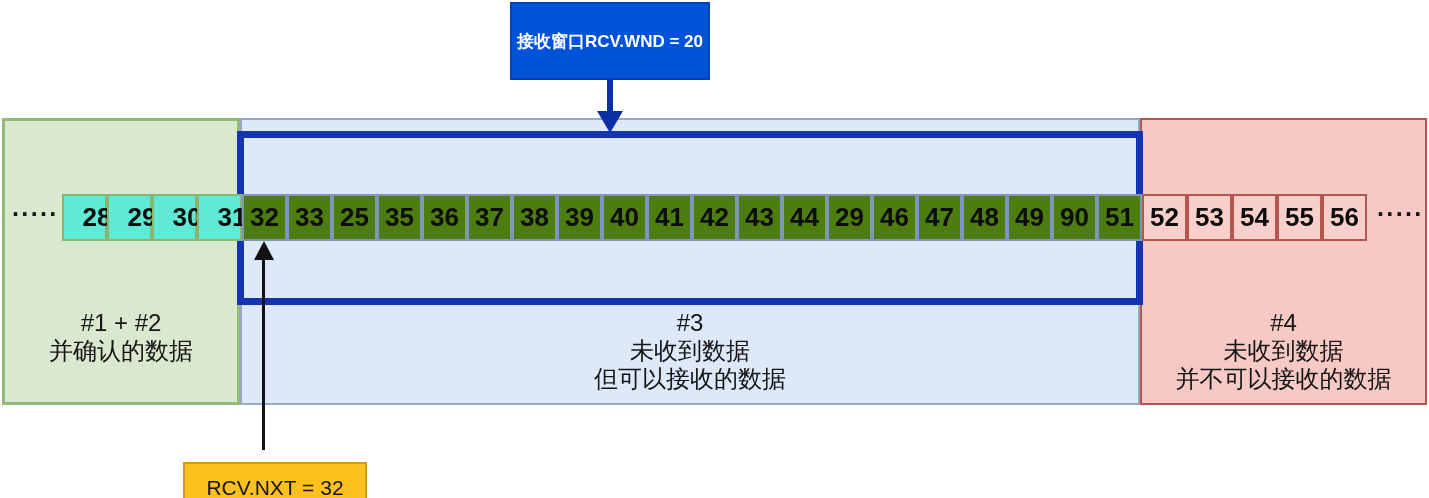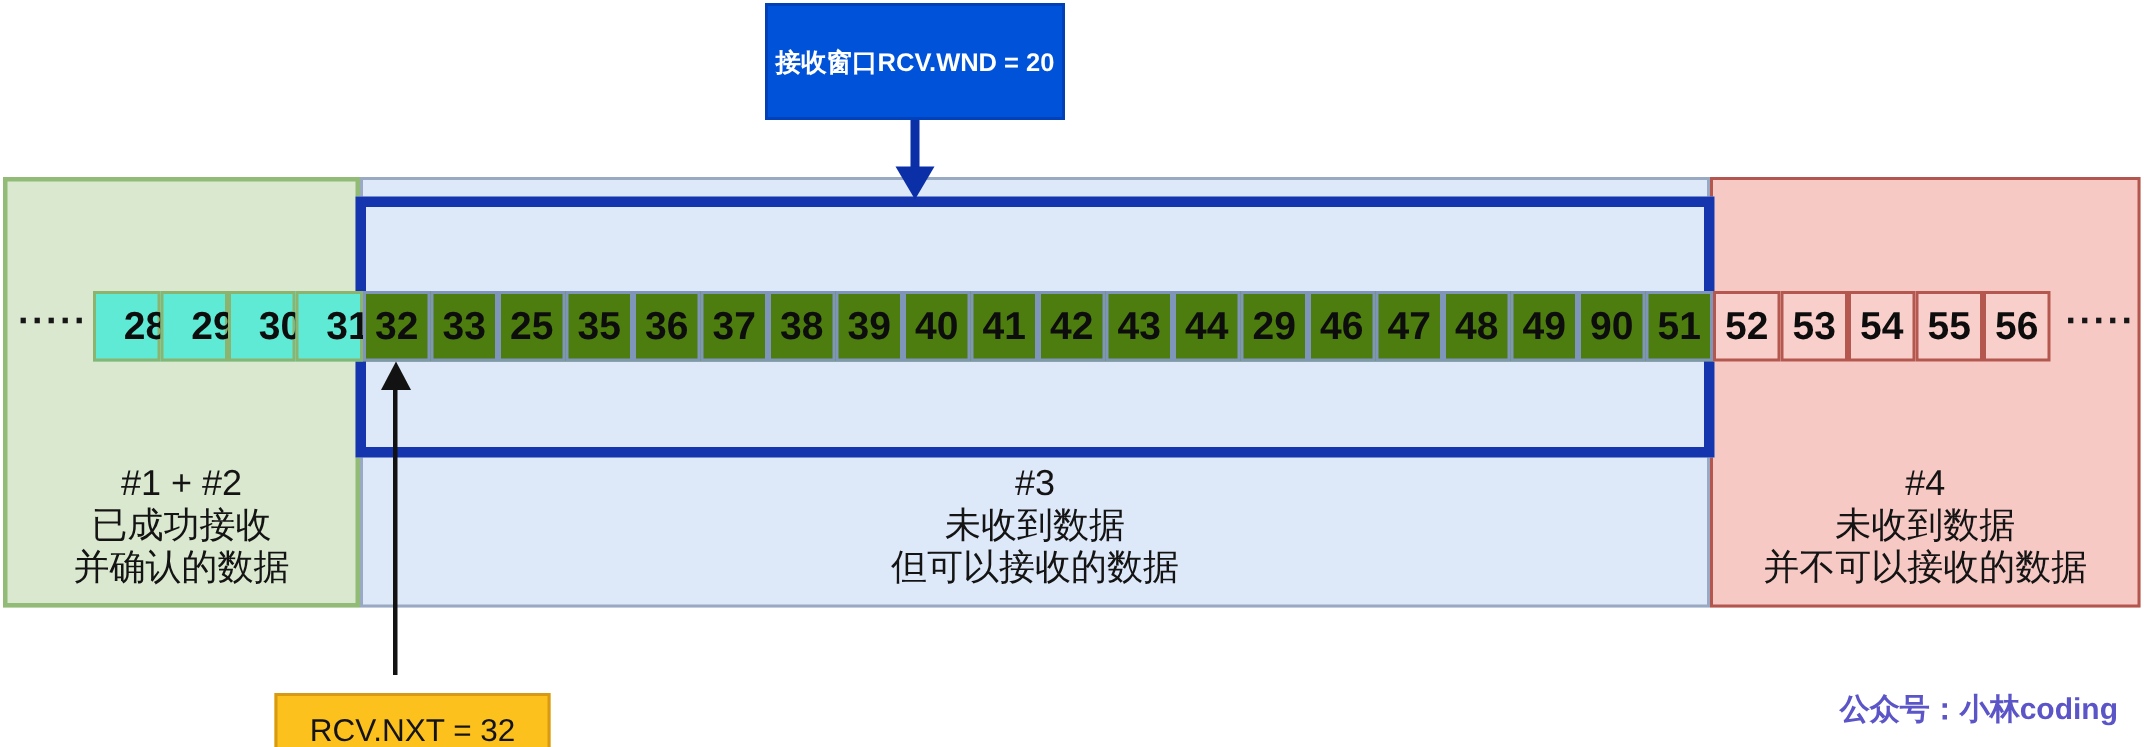--- a/index.html
+++ b/index.html
@@ -190,35 +190,33 @@
       <div class="cell pink">52</div>
       <div class="cell pink">53</div>
       <div class="cell pink">54</div>
       <div class="cell pink">55</div>
       <div class="cell pink">56</div>
     </div>
   <div class="dots right">·····</div>
 
   <div class="region-label green">
     <span class="line">#1 + #2</span>
-    <span class="line">已成功接收</span>
     <span class="line">并确认的数据</span>
   </div>
   <div class="region-label blue">
     <span class="line">#3</span>
     <span class="line">未收到数据</span>
     <span class="line">但可以接收的数据</span>
   </div>
   <div class="region-label pink">
     <span class="line">#4</span>
     <span class="line">未收到数据</span>
     <span class="line">并不可以接收的数据</span>
   </div>
 
   <div class="arrow-up-head"></div>
   <div class="arrow-up-line"></div>
   <div class="pointer-box">
     <span>RCV.NXT = 32</span>
   </div>
 
-  <div class="watermark">公众号：小林coding</div>
 
 </div>
 
 </body></html>

